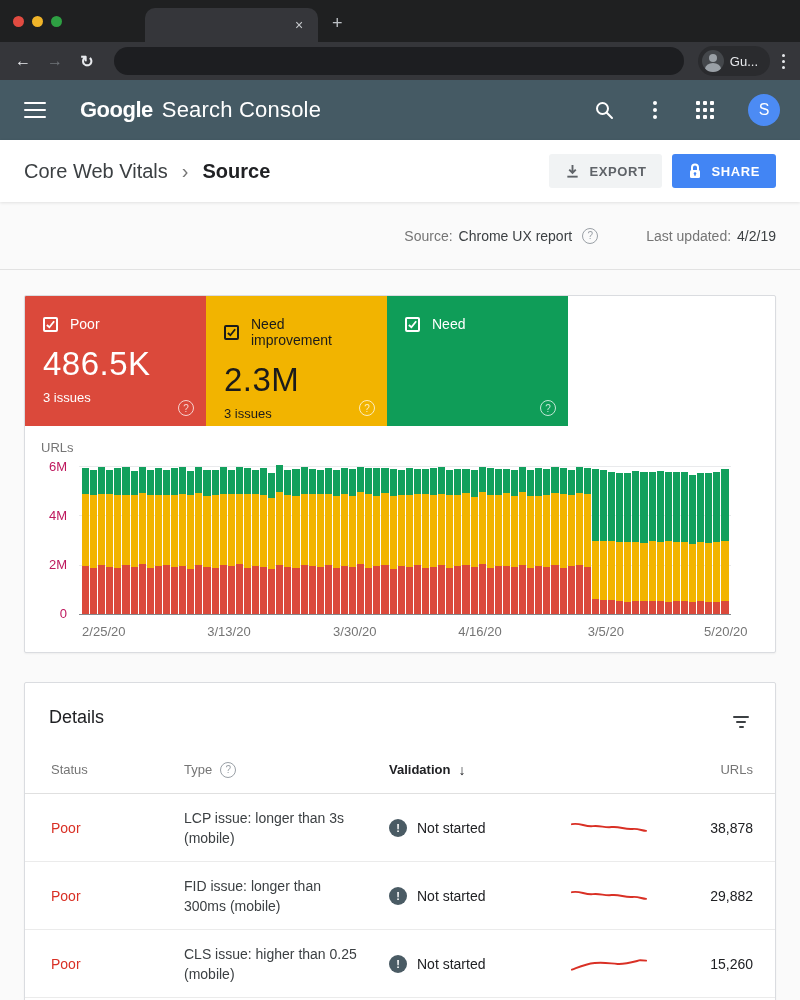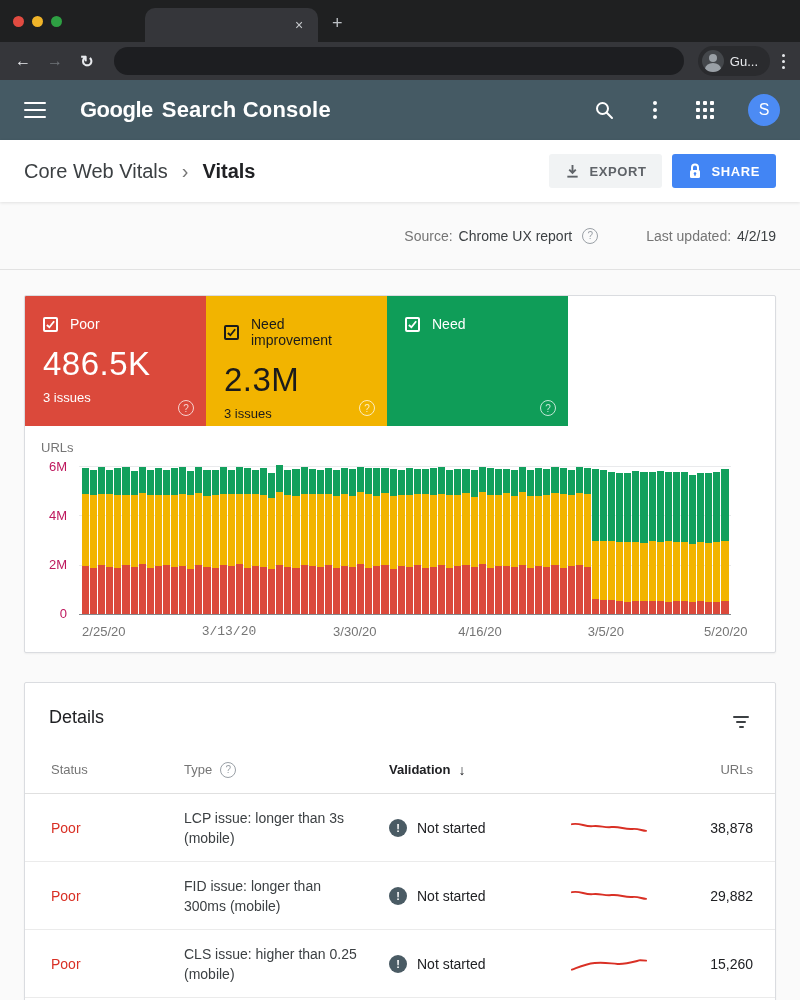--- a/index.html
+++ b/index.html
@@ -32,21 +32,21 @@
   .person-icon::after{ content:""; position:absolute; top:13px; left:3px; width:16px; height:12px; border-radius:50%; background:#9aa0a6; }
   .kebab { width:14px; display:flex; flex-direction:column; align-items:center; gap:3px; padding:2px 0; }
   .kebab i { width:3px; height:3px; border-radius:50%; background:#e8eaed; display:block; }
 
   
   .gsc-header { height:60px; background:#455a64; display:flex; align-items:center; padding:0 20px 0 24px; }
   .hamburger { width:22px; display:flex; flex-direction:column; gap:5px; margin-right:34px; }
   .hamburger i { height:2px; background:#fff; display:block; border-radius:1px; }
   .logo { color:#fff; font-size:22px; display:flex; align-items:baseline; gap:9px; }
   .logo .g { font-weight:700; letter-spacing:-0.5px; }
-  .logo .sc { font-weight:700; letter-spacing:0.2px; }
+  .logo .sc { font-weight:400; letter-spacing:0.2px; }
   .gsc-right { margin-left:auto; display:flex; align-items:center; gap:34px; }
   .icon-btn { display:flex; align-items:center; justify-content:center; }
   .kebab-light i{ background:#fff; width:4px; height:4px; }
   .apps-grid { display:grid; grid-template-columns:repeat(3,4px); grid-template-rows:repeat(3,4px); gap:3px; }
   .apps-grid i { background:#fff; border-radius:1px; display:block; }
   .avatar { width:32px; height:32px; border-radius:50%; background:#4c8bf4; color:#fff; font-size:16px;
     display:flex; align-items:center; justify-content:center; }
 
   
   .crumb-row { height:62px; background:#fff; display:flex; align-items:center; padding:0 24px;
@@ -189,21 +189,21 @@
         <i></i>
         <i></i>
       </span>
     <span class="avatar">S</span>
   </div>
 </div>
 
 <div class="crumb-row">
   <span class="crumb-root">Core Web Vitals</span>
   <span class="crumb-sep"></span>
-  <span class="crumb-current">Vitals</span>
+  <span class="crumb-current">Source</span>
   <div class="actions">
     <div class="btn btn-export">
       <svg width="15" height="15" viewBox="0 0 16 16">
           <path d="M8 1 v8 M4.5 6 L8 9.5 L11.5 6" fill="none" stroke="#5f6368" stroke-width="2"></path>
           <rect x="2.5" y="12.5" width="11" height="2" fill="#5f6368"></rect>
         </svg>
       <span>EXPORT</span>
     </div>
     <div class="btn btn-share">
       <svg width="14" height="16" viewBox="0 0 14 16">
@@ -681,21 +681,21 @@
             </div>
             <div class="bar">
               <i style="height: 12.8267px; background: rgb(219, 73, 59);"></i>
               <i style="height: 60.1867px; background: rgb(242, 180, 0);"></i>
               <i style="height: 72.0267px; background: rgb(18, 160, 93);"></i>
             </div>
           </div>
       </div>
       <div class="xlabels" id="xlabels">
           <span class="xlabel" style="left: 3.8%;">2/25/20</span>
-          <span class="xlabel" style="left: 23%; font-family: Liberation Mono, monospace;">3/13/20</span>
+          <span class="xlabel" style="left: 23%;">3/13/20</span>
           <span class="xlabel" style="left: 42.3%;">3/30/20</span>
           <span class="xlabel" style="left: 61.5%;">4/16/20</span>
           <span class="xlabel" style="left: 80.8%;">3/5/20</span>
           <span class="xlabel" style="left: 99.2%;">5/20/20</span>
         </div>
     </div>
   </div>
 
   <div class="card card-details">
     <div class="details-head">

